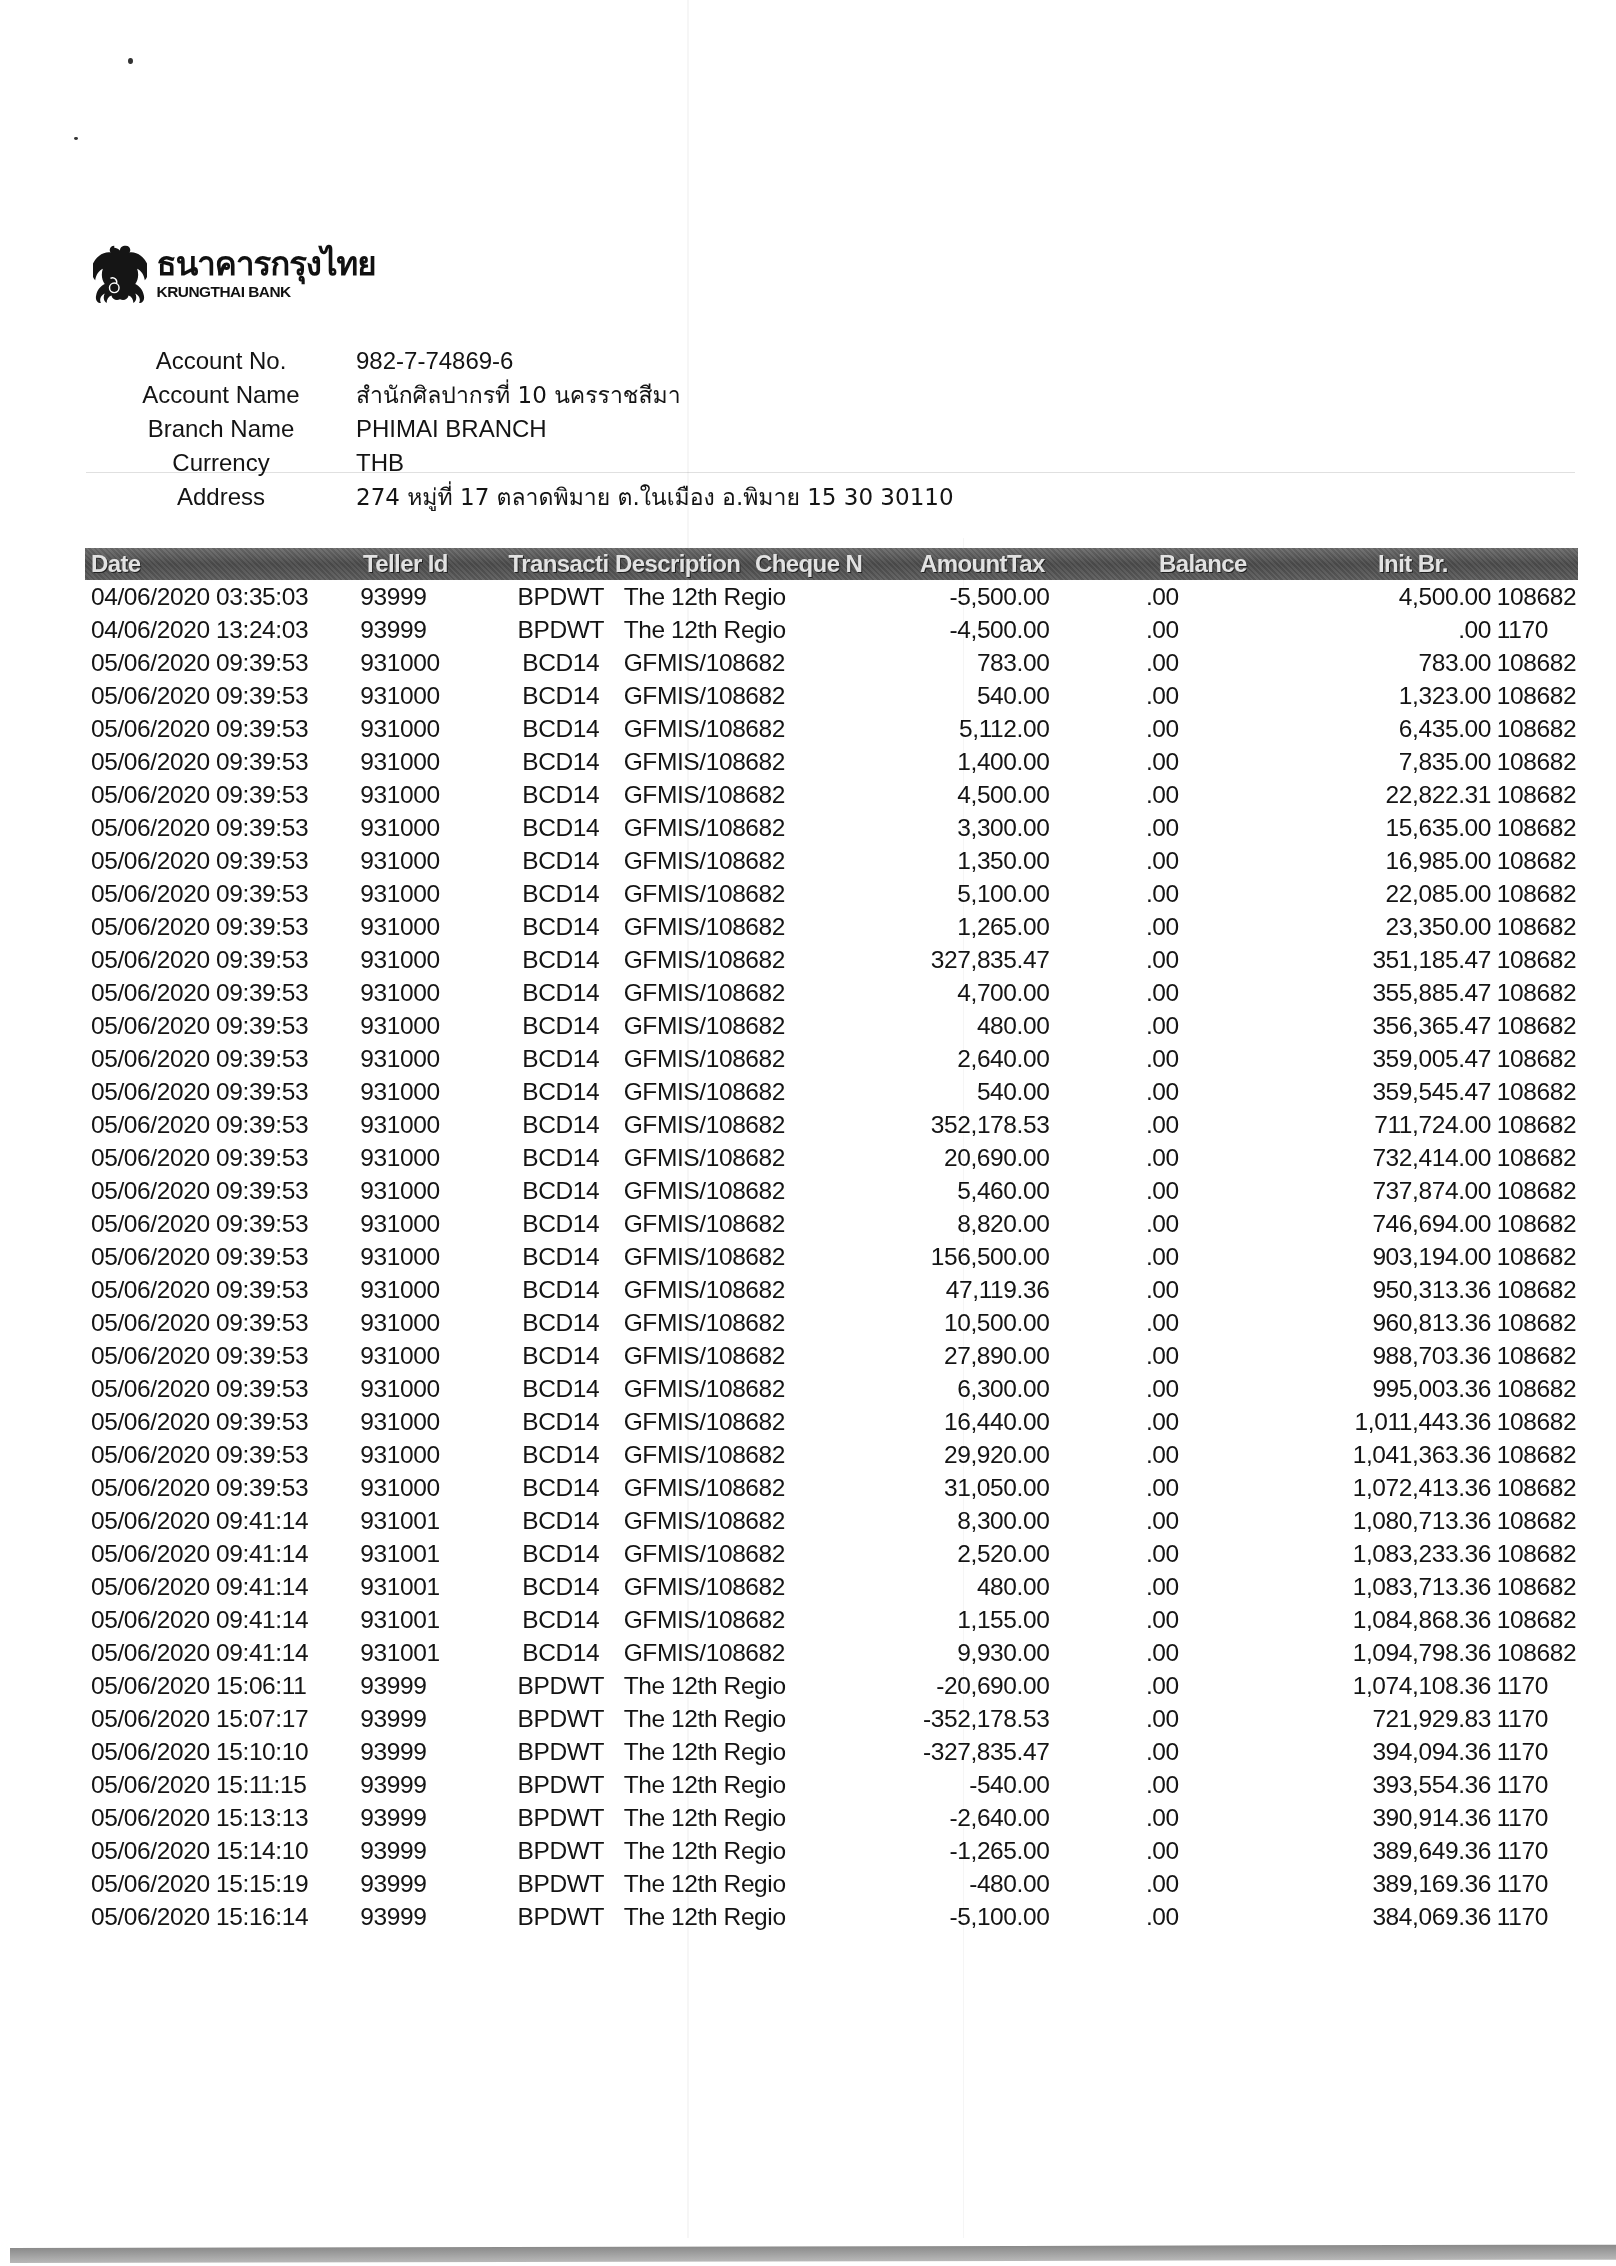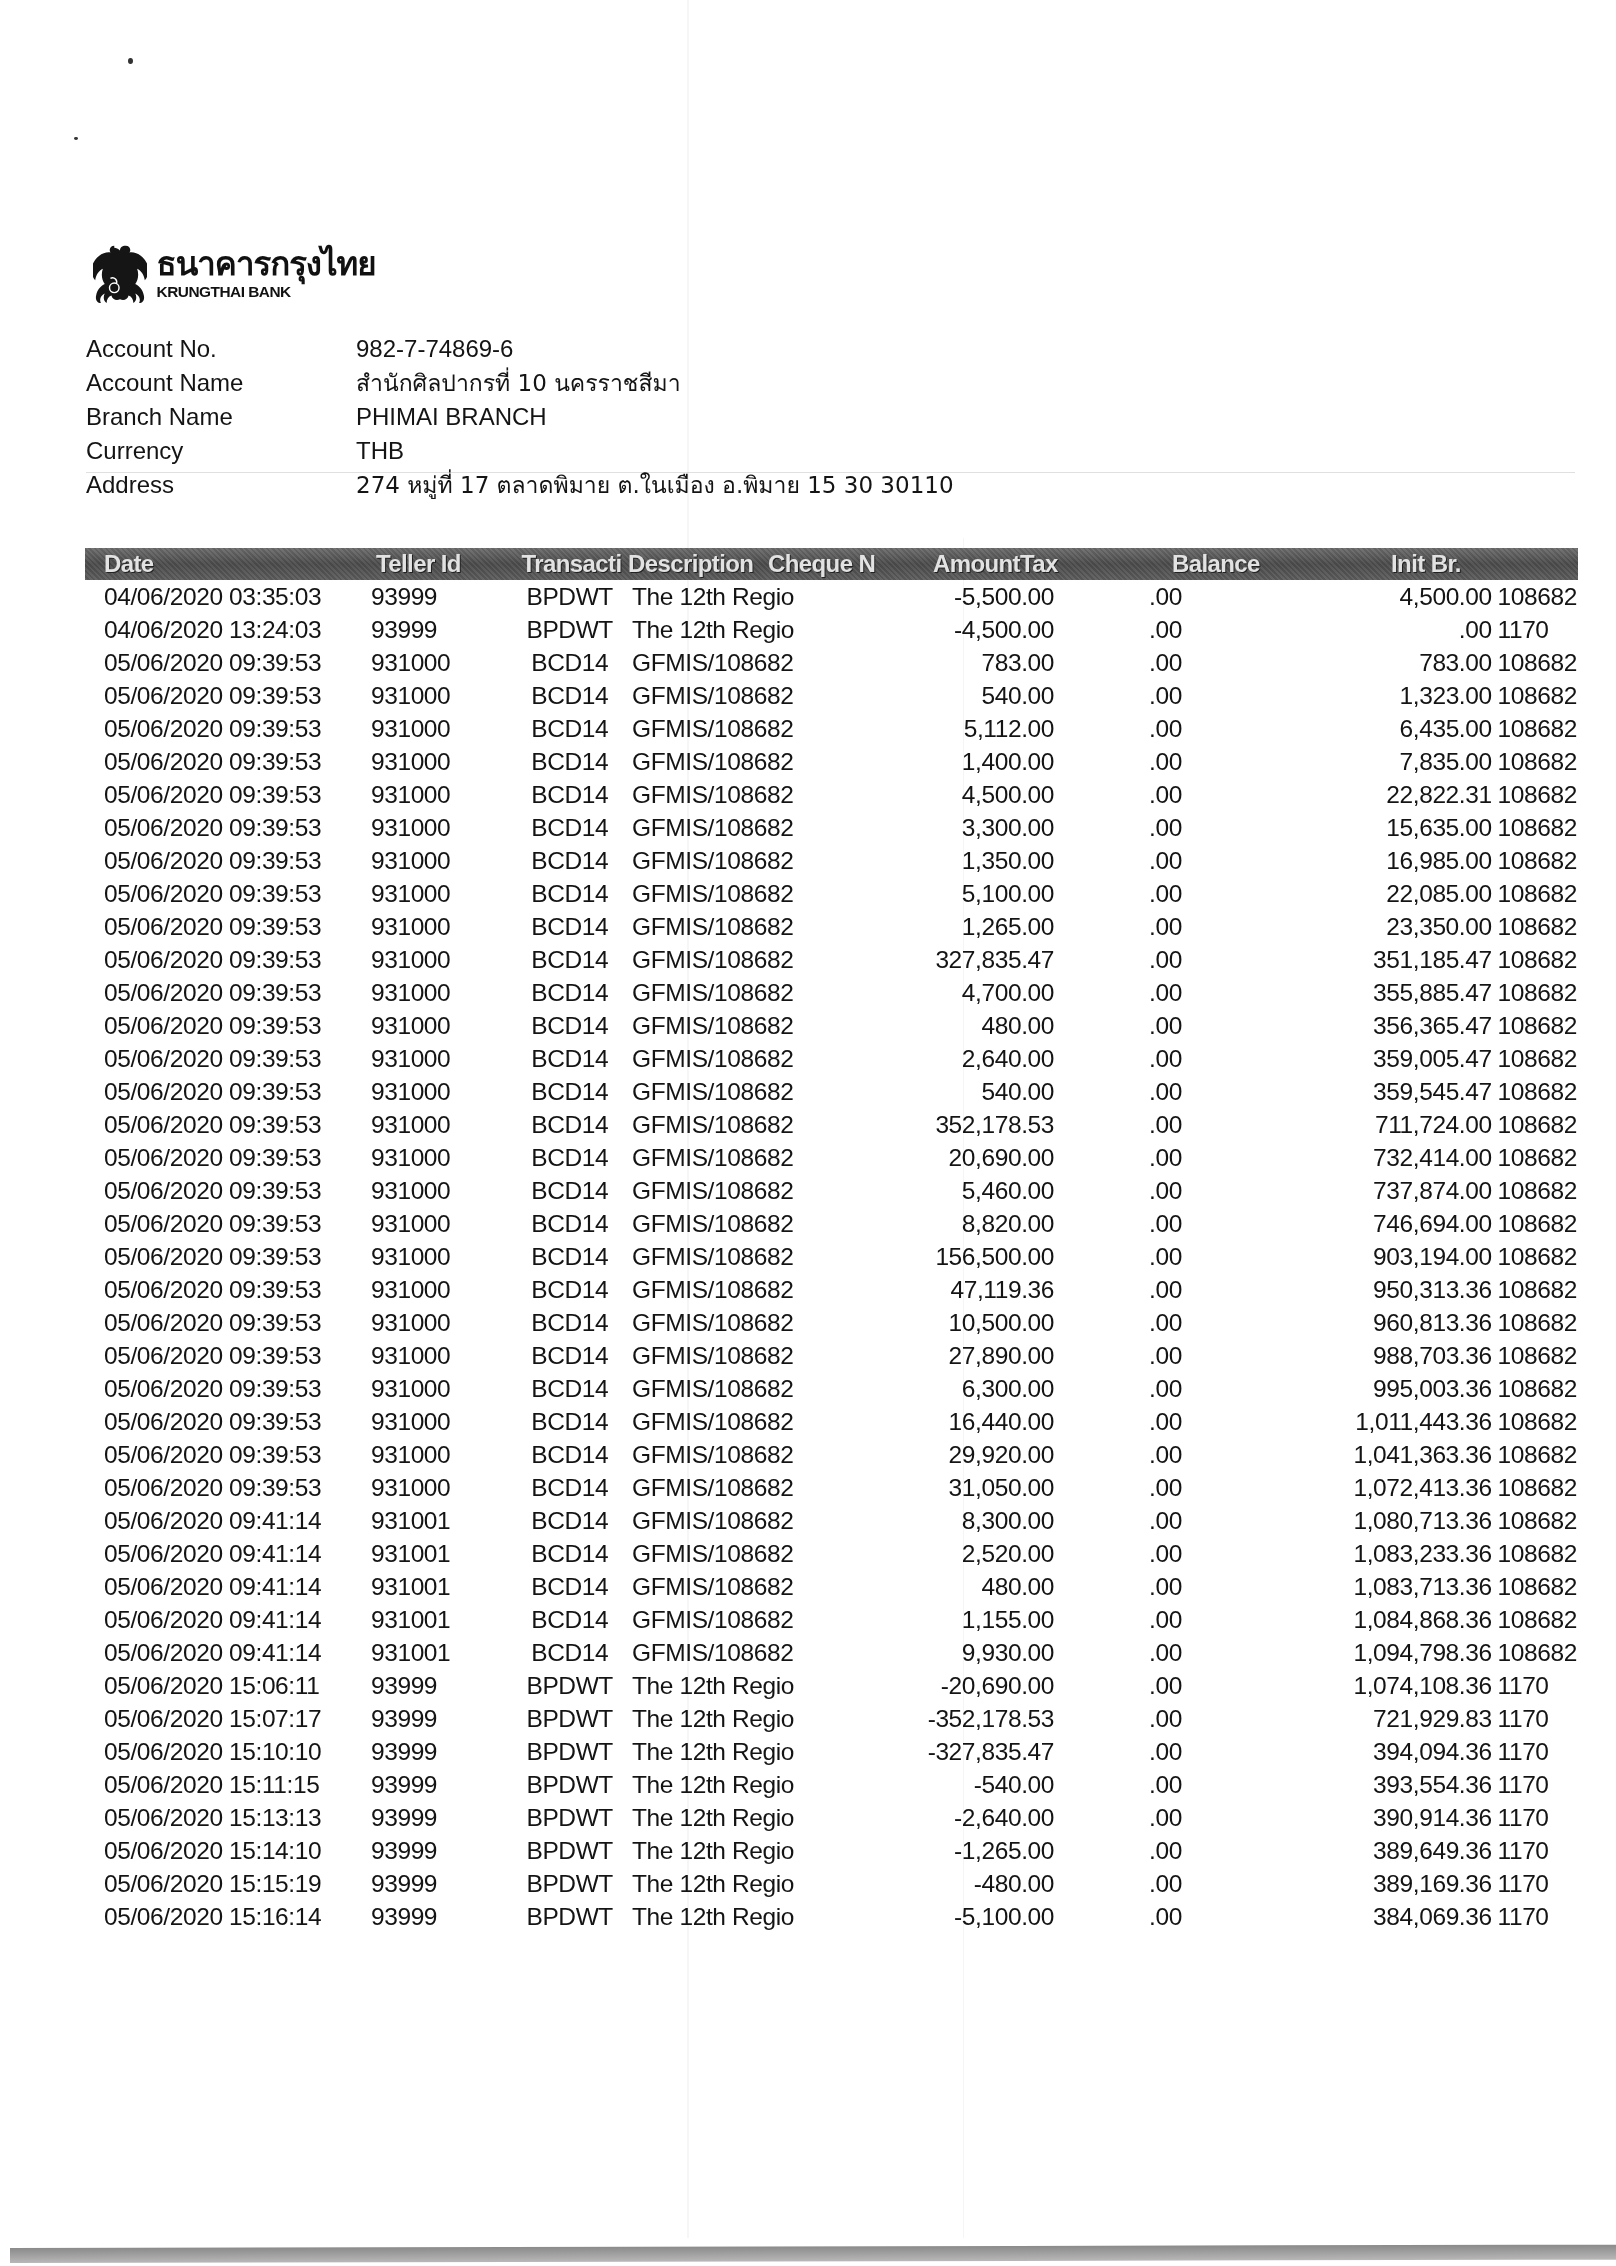--- a/index.html
+++ b/index.html
@@ -90,21 +90,22 @@
       line-height: 17.3px;
       letter-spacing: -0.5px;
       color: #111;
       margin-top: 1.9px;
     }
 
     
     .info {
       position: absolute;
       left: 86px;
-      top: 332px;
+      top: 344px;
+      text-align: center;
     }
     .info-row {
       display: flex;
       height: 34px;
       align-items: center;
       font-size: 24px;
     }
     .info-label {
       width: 270px;
       font-family: "Liberation Sans", sans-serif;
@@ -140,21 +141,21 @@
       text-shadow: 1px 1px 0 #222;
     }
     .trow {
       display: flex;
       height: 33px;
       align-items: center;
       font-size: 24.5px;
       letter-spacing: -0.4px;
     }
     .c { white-space: nowrap; overflow: visible; }
-    .c-date { width: 272px; padding-left: 19px; }
+    .c-date { width: 272px; padding-left: 6px; }
     .c-teller { width: 139px; }
     .c-trans { width: 127px; text-align: center; }
     .c-desc { width: 173px; }
     .c-cheque { width: 0; }
     .c-amount { width: 257px; text-align: right; }
     .c-tax { width: 156px; text-align: right; padding-right: 0; }
     .c-tax-inner { display: inline-block; width: 58px; text-align: left; }
     .c-balance { width: 290px; text-align: right; }
     .c-initbr { width: 82px; padding-left: 5.8px; }
   </style>

